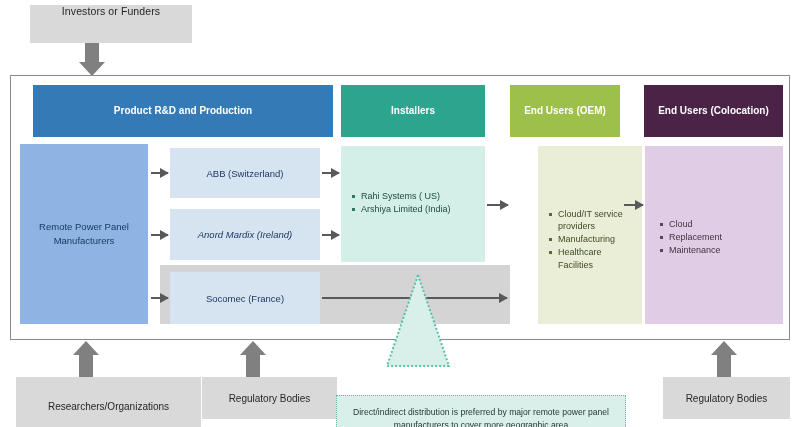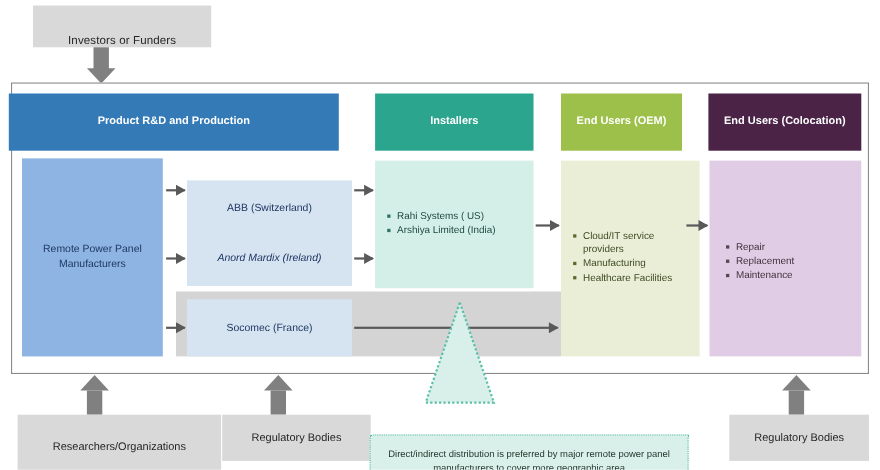--- a/index.html
+++ b/index.html
@@ -2,54 +2,54 @@
 <html><head>
 <meta charset="utf-8">
 <style>
   html,body{margin:0;padding:0;background:#ffffff;}
   body{width:800px;height:427px;position:relative;overflow:hidden;
        font-family:"Liberation Sans","DejaVu Sans",sans-serif;}
   .abs{position:absolute;box-sizing:border-box;}
 
   
   #investors-box{left:30px;top:5px;width:162px;height:38px;background:#d9d9d9;
-     display:flex;align-items:flex-end;justify-content:center;
+     display:flex;align-items:flex-start;justify-content:center;
      font-size:10.5px;color:#262626;letter-spacing:.1px;}
 
   
   #outer-frame{left:10px;top:75px;width:780px;height:265px;border:1px solid #8a8a8a;background:#fff;}
 
   
   .col-head{display:flex;align-items:center;justify-content:center;
      color:#ffffff;font-size:10px;font-weight:600;text-align:center;line-height:1.2;}
-  #head-rnd{left:8px;top:85px;width:300px;height:52px;background:#337ab7;}
+  #head-rnd{left:33px;top:85px;width:300px;height:52px;background:#337ab7;}
   #head-installers{left:341px;top:85px;width:144px;height:52px;background:#2ba58d;}
   #head-oem{left:510px;top:85px;width:110px;height:52px;background:#9dc04a;}
   #head-after{left:644px;top:85px;width:139px;height:52px;background:#4a2347;}
 
   
   #mfg-box{left:20px;top:144px;width:128px;height:180px;background:#8db4e2;
      display:flex;align-items:center;justify-content:center;text-align:center;
      font-size:9.5px;color:#1f3864;line-height:1.45;padding:0 6px;}
 
   
   #grey-band{left:160px;top:265px;width:350px;height:59px;background:#d4d4d4;}
 
   
   .vendor{background:#d6e3f0;display:flex;align-items:center;justify-content:center;
      text-align:center;font-size:9.5px;color:#1f3864;}
-  #vendor-abb{left:170px;top:164px;width:150px;height:50px;}
+  #vendor-abb{left:170px;top:148px;width:150px;height:50px;}
   #vendor-anord{left:170px;top:209px;width:150px;height:51px;font-style:italic;}
   #vendor-socomec{left:170px;top:272px;width:150px;height:52px;}
 
   
   #installers-body{left:341px;top:146px;width:144px;height:116px;background:#d4efe8;}
 
   
-  #oem-body{left:510px;top:146px;width:126px;height:178px;background:#eaeed6;}
+  #oem-body{left:538px;top:146px;width:104px;height:178px;background:#eaeed6;}
 
   
   #after-body{left:645px;top:146px;width:138px;height:178px;background:#e0cce4;}
 
   
   ul.bul{list-style:none;margin:0;padding:0;}
   ul.bul li{position:relative;padding-left:10px;margin-bottom:1px;
      font-size:9px;line-height:1.35;color:#3d4a23;}
   ul.bul li:before{content:"";position:absolute;left:1px;top:5px;
      width:3px;height:3px;background:#5a6b2f;}
@@ -157,21 +157,21 @@
 <div class="abs" id="oem-body">
   <ul class="bul" id="oem-list">
     <li>Cloud/IT service providers</li>
     <li>Manufacturing</li>
     <li>Healthcare Facilities</li>
   </ul>
 </div>
 
 <div class="abs" id="after-body">
   <ul class="bul" id="after-list">
-    <li>Repair</li>
+    <li>Cloud</li>
     <li>Replacement</li>
     <li>Maintenance</li>
   </ul>
 </div>
 
 <div class="abs harrow" id="arr-m-abb"></div>
 <div class="abs harrow" id="arr-m-anord"></div>
 <div class="abs harrow" id="arr-m-soco"></div>
 <div class="abs harrow" id="arr-abb-inst"></div>
 <div class="abs harrow" id="arr-anord-inst"></div>

